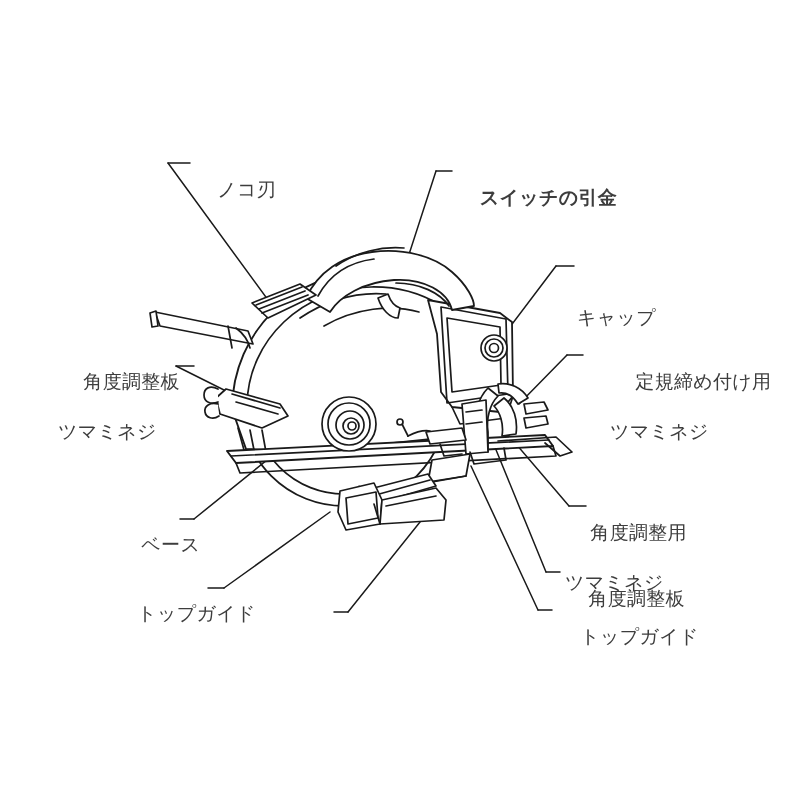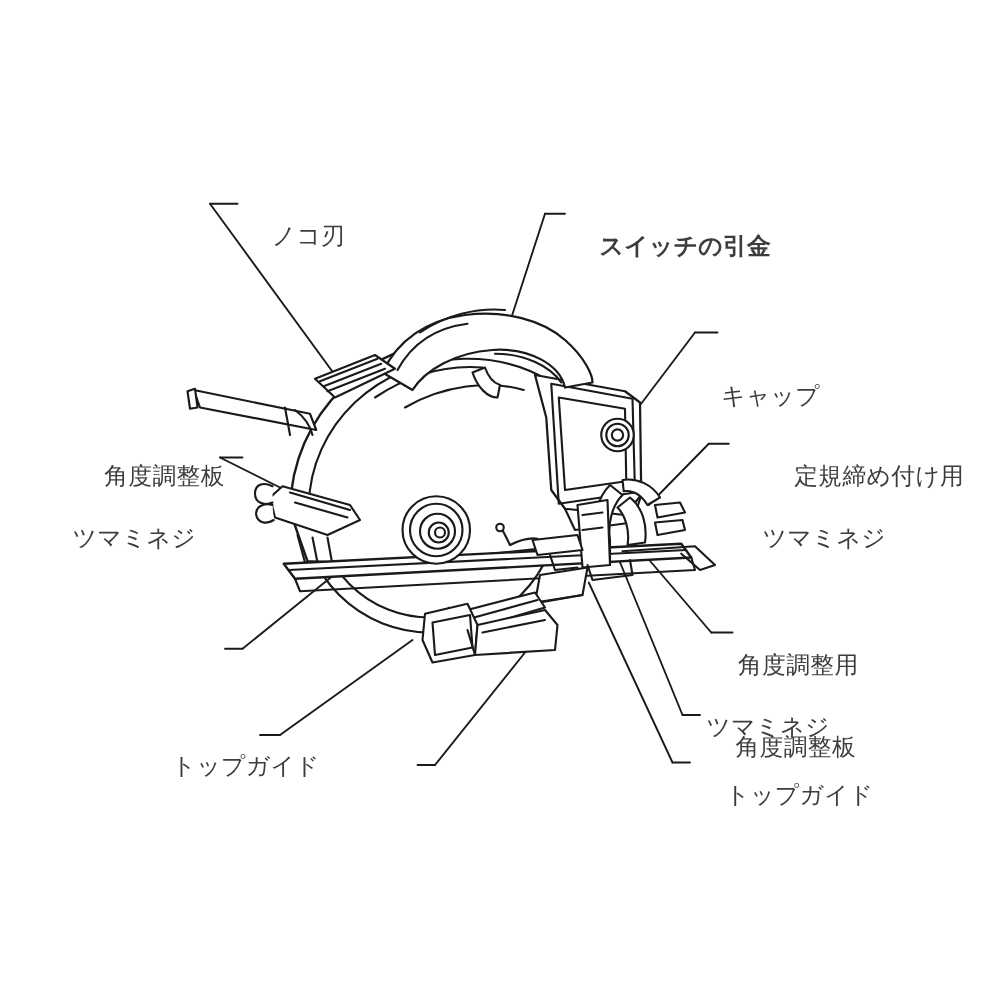--- a/index.html
+++ b/index.html
@@ -240,19 +240,22 @@
   </div>
 
   <div class="lbl" style="left:555px;top:599px;">
     <span>トップガイド</span>
   </div>
 
   <div class="lbl" style="left:563px;top:561px;">
     <span>角度調整板</span>
   </div>
 
+  <div class="lbl" style="left:116px;top:507px;">
+    <span>ベース</span>
+  </div>
 
   <div class="lbl" style="left:112px;top:576px;">
     <span>トップガイド</span>
   </div>
 
 
 </div>
 
 </body></html>

